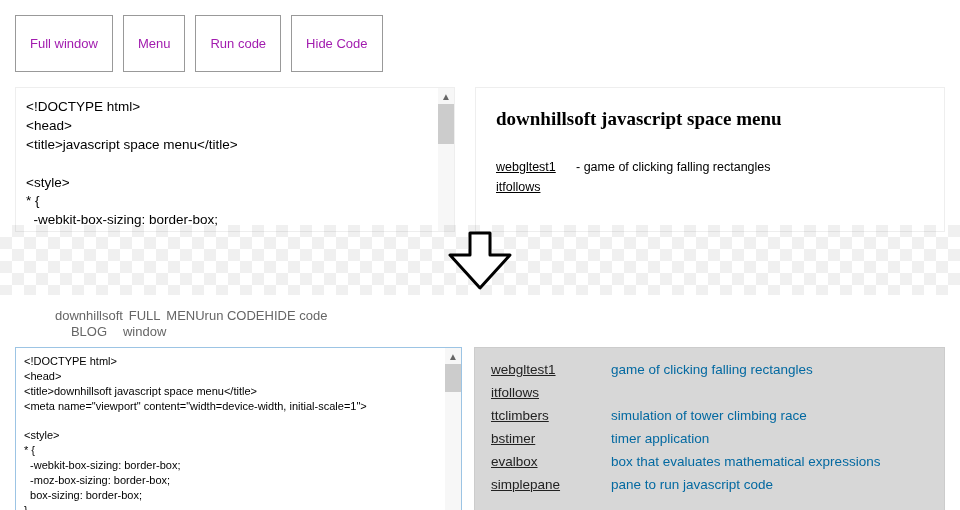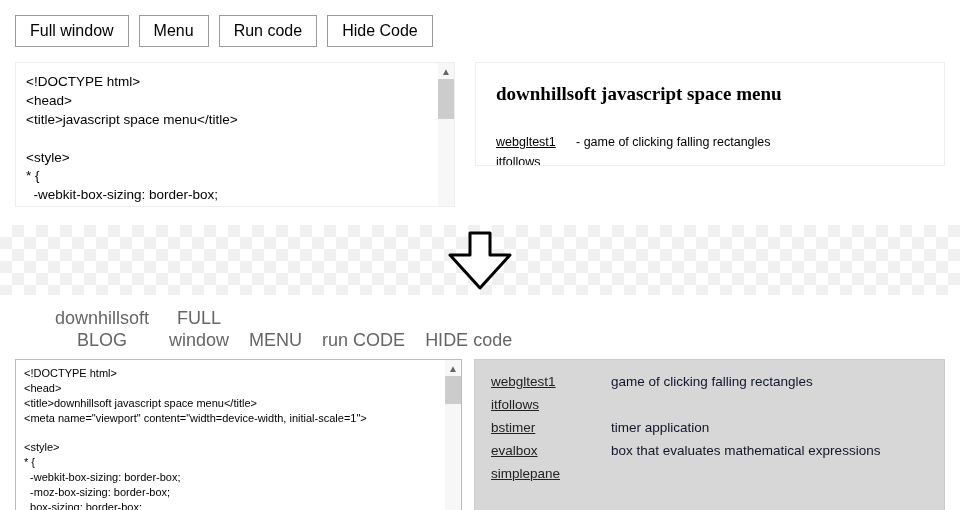--- a/index.html
+++ b/index.html
@@ -1,61 +1,61 @@
 <!DOCTYPE html>
 <html><head>
 <meta charset="utf-8">
 <style>
 * { box-sizing: border-box; margin: 0; padding: 0; }
 body { background: #fff; font-family: Arial, sans-serif; width: 960px; height: 510px; position: relative; overflow: hidden; }
 
 .top-region { padding: 15px 15px 0 15px; }
 .top-toolbar { display: flex; gap: 10px; margin-bottom: 15px; }
-.top-toolbar button { border: 1px solid #999; background: #fff; color: #000000; font-size: 16px; padding: 6px 14px; cursor: pointer; }
+.top-toolbar button { border: 1px solid #999; background: #fff; color: #a21caf; font-size: 13px; padding: 20px 14px; cursor: pointer; }
 
 .top-panels { display: flex; gap: 20px; }
 .code-panel-top { flex: 1; border: 1px solid #eee; padding: 10px 0 10px 10px; height: 145px; overflow: hidden; position: relative; }
 .code-panel-top .scroll-track { position: absolute; right: 0; top: 0; width: 16px; height: 100%; background: #f7f7f7; }
 .code-panel-top .scroll-up { position: absolute; right: 0; top: 0; width: 16px; height: 16px; display:flex; align-items:center; justify-content:center; color:#666; font-size:10px;}
 .code-panel-top .scroll-thumb { position: absolute; right: 0; top: 16px; width: 16px; height: 40px; background: #ccc; }
-.preview-panel-top { flex: 1; border: 1px solid #eee; padding: 20px 20px 10px 20px; height: 104px; overflow: hidden; }
+.preview-panel-top { flex: 1; border: 1px solid #eee; padding: 20px 20px 10px 20px; height: 145px; overflow: hidden; }
 .preview-panel-top h3 { font-family: Georgia, 'Times New Roman', serif; font-size: 19px; font-weight: bold; margin-bottom: 30px; }
 .preview-list-top { font-size: 12.5px; }
 .preview-list-top .row { display: flex; margin-bottom: 6px; }
 .preview-list-top .link { text-decoration: underline; width: 80px; color: #000; }
 .preview-list-top .desc { color: #000000; }
 
 pre { font-family: Liberation Sans, sans-serif; white-space: pre; }
 .code-panel-top pre { font-size: 13.5px; line-height: 1.4; }
 
 .checker-band { position: absolute; top: 225px; left: 0; width: 100%; height: 70px; 
   background-image:
     linear-gradient(45deg, rgba(0,0,0,0.06) 25%, transparent 25%, transparent 75%, rgba(0,0,0,0.06) 75%),
     linear-gradient(45deg, rgba(0,0,0,0.06) 25%, transparent 25%, transparent 75%, rgba(0,0,0,0.06) 75%);
   background-size: 24px 24px;
   background-position: 0 0, 12px 12px;
 }
 
 .arrow-icon { position: absolute; top: 230px; left: 440px; width: 80px; height: 65px; }
 
 .bottom-region { position: absolute; top: 298px; left: 0; width: 100%; padding: 10px 15px 0 15px; }
-.bottom-toolbar { display: flex; align-items: flex-end; gap: 20px; margin: 0 0 8px 40px; font-size: 18px; color: #666; }
+.bottom-toolbar { display: flex; align-items: flex-start; margin: 0 0 8px 40px; font-size: 13px; color: #666; }
 .bottom-toolbar .col { display: inline-block; text-align: center; line-height: 1.2; cursor: pointer; }
 
 .bottom-panels { display: flex; gap: 12px; }
 .code-panel-bottom { flex: 1; border: 1px solid #9cc4e4; padding: 6px 0 6px 8px; height: 166px; overflow: hidden; position: relative; }
 .code-panel-bottom pre { font-size: 11px; line-height: 1.35; }
 .code-panel-bottom .scroll-track { position: absolute; right: 0; top: 0; width: 16px; height: 100%; background: #f7f7f7; }
 .code-panel-bottom .scroll-up { position: absolute; right: 0; top: 0; width: 16px; height: 16px; display:flex; align-items:center; justify-content:center; color:#666; font-size:10px;}
 .code-panel-bottom .scroll-thumb { position: absolute; right: 0; top: 16px; width: 16px; height: 28px; background: #ccc; }
 
 .preview-panel-bottom { flex: 1; background: #d7d7d7; padding: 14px 16px; height: 166px; overflow: hidden; border: 1px solid #ccc;}
 .preview-panel-bottom .row { display: flex; gap: 20px; margin-bottom: 8px; font-size: 13.5px; align-items: flex-start; }
 .preview-panel-bottom .link { text-decoration: underline; width: 100px; color: #222; cursor:pointer; }
-.preview-panel-bottom .desc { color: #0f172a; flex:1; }
+.preview-panel-bottom .desc { color: #0369a1; flex:1; }
 </style>
 </head>
 <body>
 
 <div class="top-region">
   <div class="top-toolbar">
     <button>Full window</button>
     <button>Menu</button>
     <button>Run code</button>
     <button>Hide Code</button>
@@ -129,25 +129,30 @@
     </div>
     <div class="preview-panel-bottom">
       <div class="row">
           <span class="link">webgltest1</span>
           <span class="desc">game of clicking falling rectangles</span>
         </div>
       <div class="row">
           <span class="link">itfollows</span>
         </div>
       <div class="row">
+          <span class="link">ttclimbers</span>
+          <span class="desc">simulation of tower climbing race</span>
+        </div>
+      <div class="row">
           <span class="link">bstimer</span>
           <span class="desc">timer application</span>
         </div>
       <div class="row">
           <span class="link">evalbox</span>
           <span class="desc">box that evaluates mathematical expressions</span>
         </div>
       <div class="row">
           <span class="link">simplepane</span>
+          <span class="desc">pane to run javascript code</span>
         </div>
     </div>
   </div>
 </div>
 
 </body></html>

